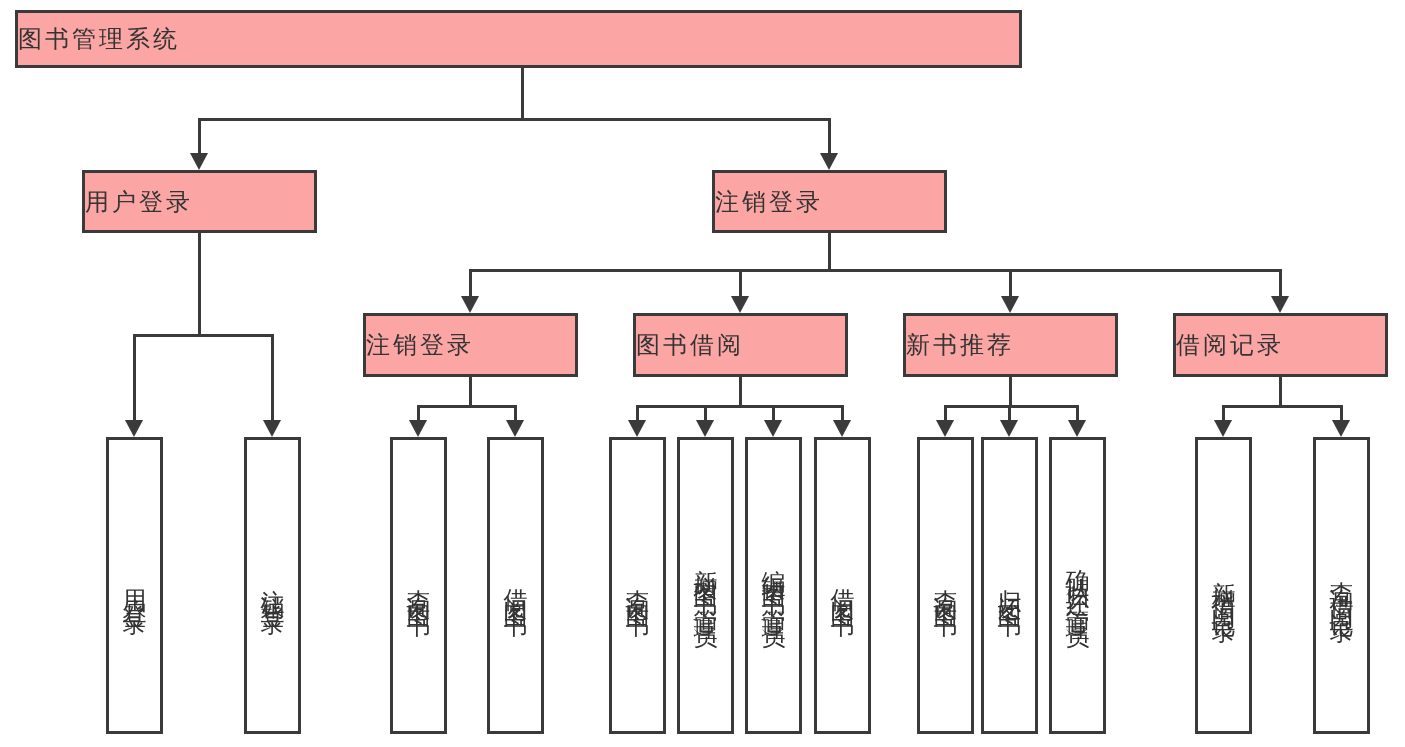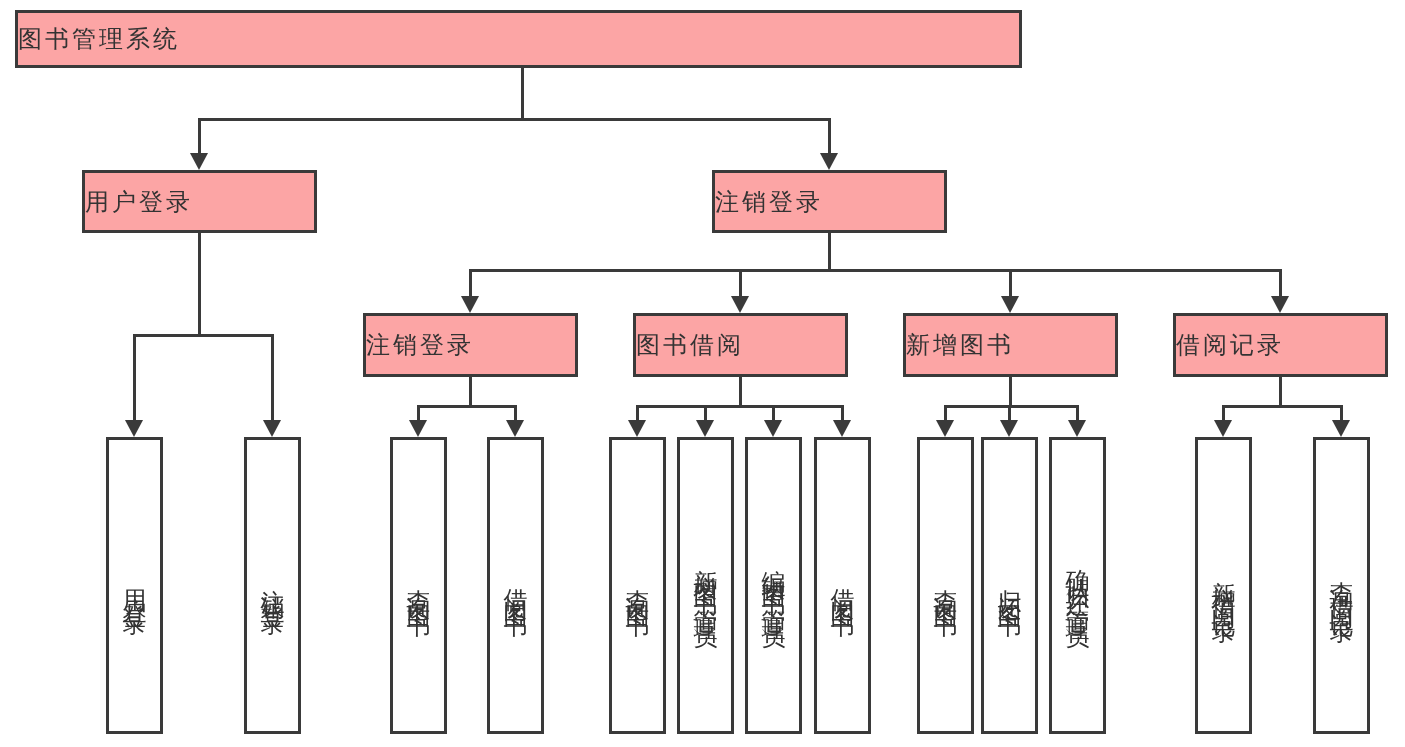--- a/index.html
+++ b/index.html
@@ -88,21 +88,21 @@
   <div class="line" style="left:1279px;top:269px;width:3px;height:28px;"></div>
   <div class="arrow" style="left:1271px;top:296px;"></div>
 
   <div class="hbox" style="left:363px;top:313px;width:215px;height:64px;">
     <span>注销登录</span>
   </div>
   <div class="hbox" style="left:633px;top:313px;width:215px;height:64px;">
     <span>图书借阅</span>
   </div>
   <div class="hbox" style="left:903px;top:313px;width:215px;height:64px;">
-    <span>新增图书</span>
+    <span>新书推荐</span>
   </div>
   <div class="hbox" style="left:1173px;top:313px;width:215px;height:64px;">
     <span>借阅记录</span>
   </div>
 
   <div class="line" style="left:469px;top:377px;width:3px;height:31px;"></div>
   <div class="line" style="left:417px;top:405px;width:100px;height:3px;"></div>
   <div class="line" style="left:417px;top:405px;width:3px;height:16px;"></div>
   <div class="arrow" style="left:409px;top:420px;"></div>
   <div class="line" style="left:514px;top:405px;width:3px;height:16px;"></div>

